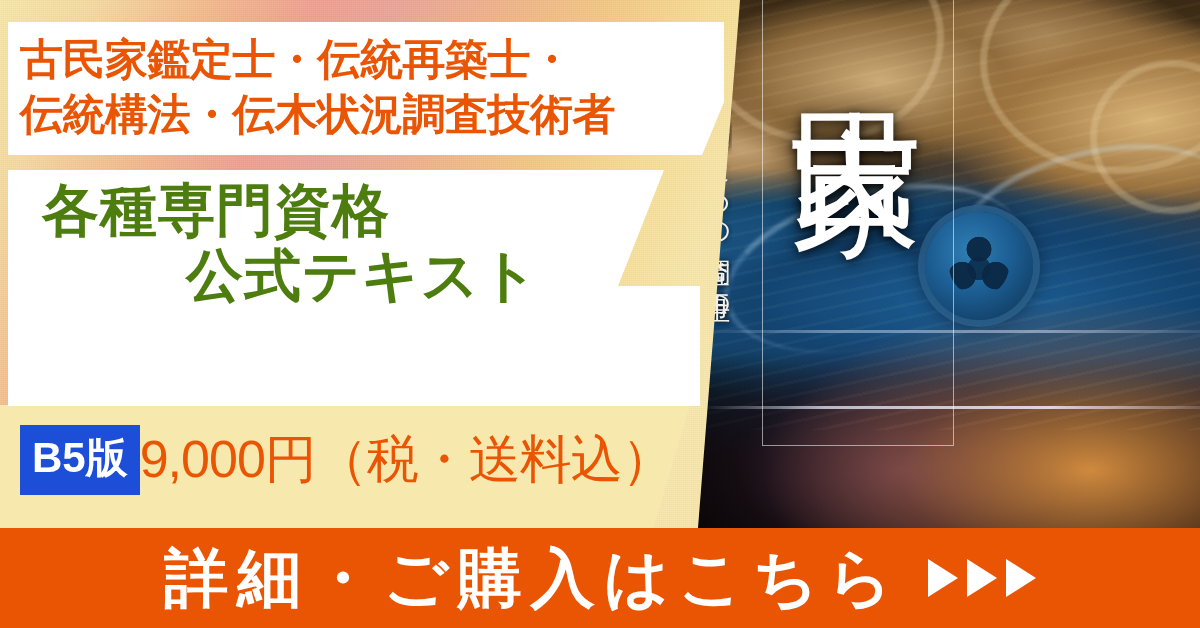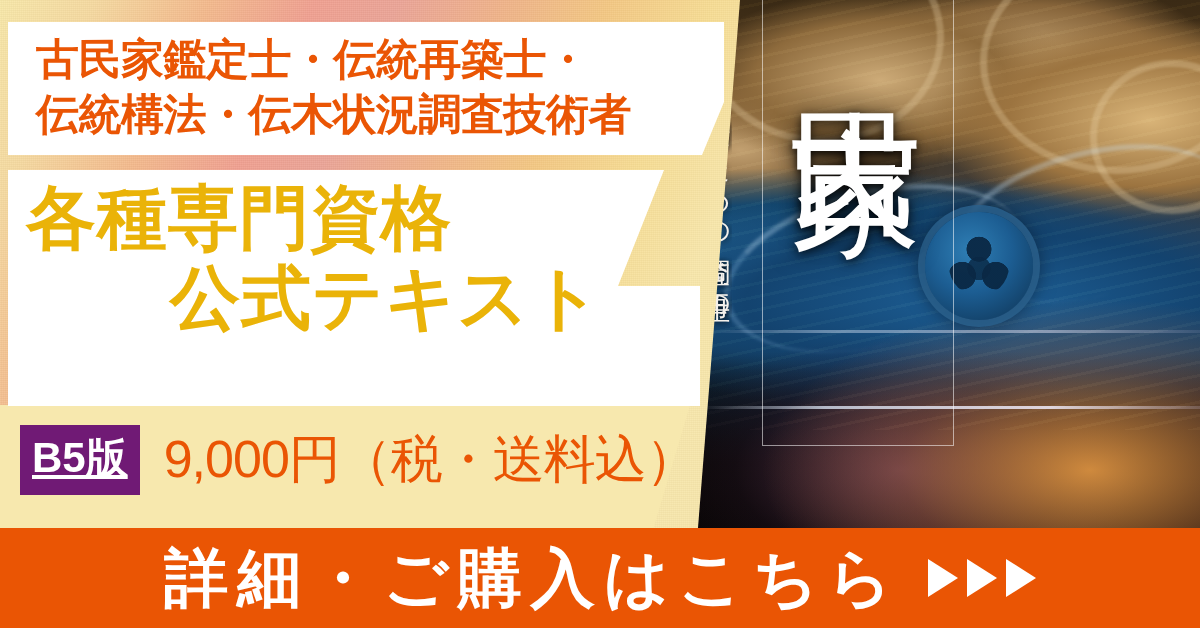--- a/index.html
+++ b/index.html
@@ -159,56 +159,55 @@
     clip-path:polygon(0 0, 656px 0, 610px 116px, 656px 116px, 656px 236px, 0 236px);
   }
   .panel-main-ext{
     position:absolute;left:8px;top:286px;width:692px;height:120px;
     background:#ffffff;
     clip-path:polygon(0 0, 692px 0, 692px 120px, 0 120px);
   }
 
   
   .cert-lines{
-    position:absolute;left:36px;top:32px;width:700px;
+    position:absolute;left:20px;top:32px;width:700px;
     color:#ea5504;
     font-size:43px;
     font-weight:bold;
     line-height:1.28;
     letter-spacing:-.5px;
     white-space:nowrap;
   }
   .headline{
-    position:absolute;left:8px;top:176px;width:690px;
-    color:#eab308;
+    position:absolute;left:24px;top:176px;width:690px;
+    color:#4d7c0f;
     font-weight:bold;
-    font-size:70px;
+    font-size:57px;
     line-height:1.22;
     letter-spacing:1px;
   }
   .headline .l1{display:block;padding-left:18px;}
   .headline .l2{display:block;padding-left:162px;font-family:Liberation Mono, monospace;}
 
   .price-row{
     position:absolute;left:20px;top:424px;height:72px;
     display:flex;align-items:center;
   }
   .badge{
-    background:#701a75;color:#ffffff;
+    background:#1d4ed8;color:#ffffff;
     font-size:42px;font-weight:bold;
     padding:6px 12px 10px 12px;
     line-height:1;
     letter-spacing:0px;
     height:54px;
-    display:flex;align-items:center;text-decoration:underline;
+    display:flex;align-items:center;
   }
   .price-text{
     color:#ea5504;
     font-size:52px;
-    margin-left:24px;
     letter-spacing:-1px;
     white-space:nowrap;
   }
 
   
   .cta{
     position:absolute;left:0;top:528px;width:1200px;height:100px;
     background:#ea5504;
     display:flex;align-items:center;justify-content:center;
   }

